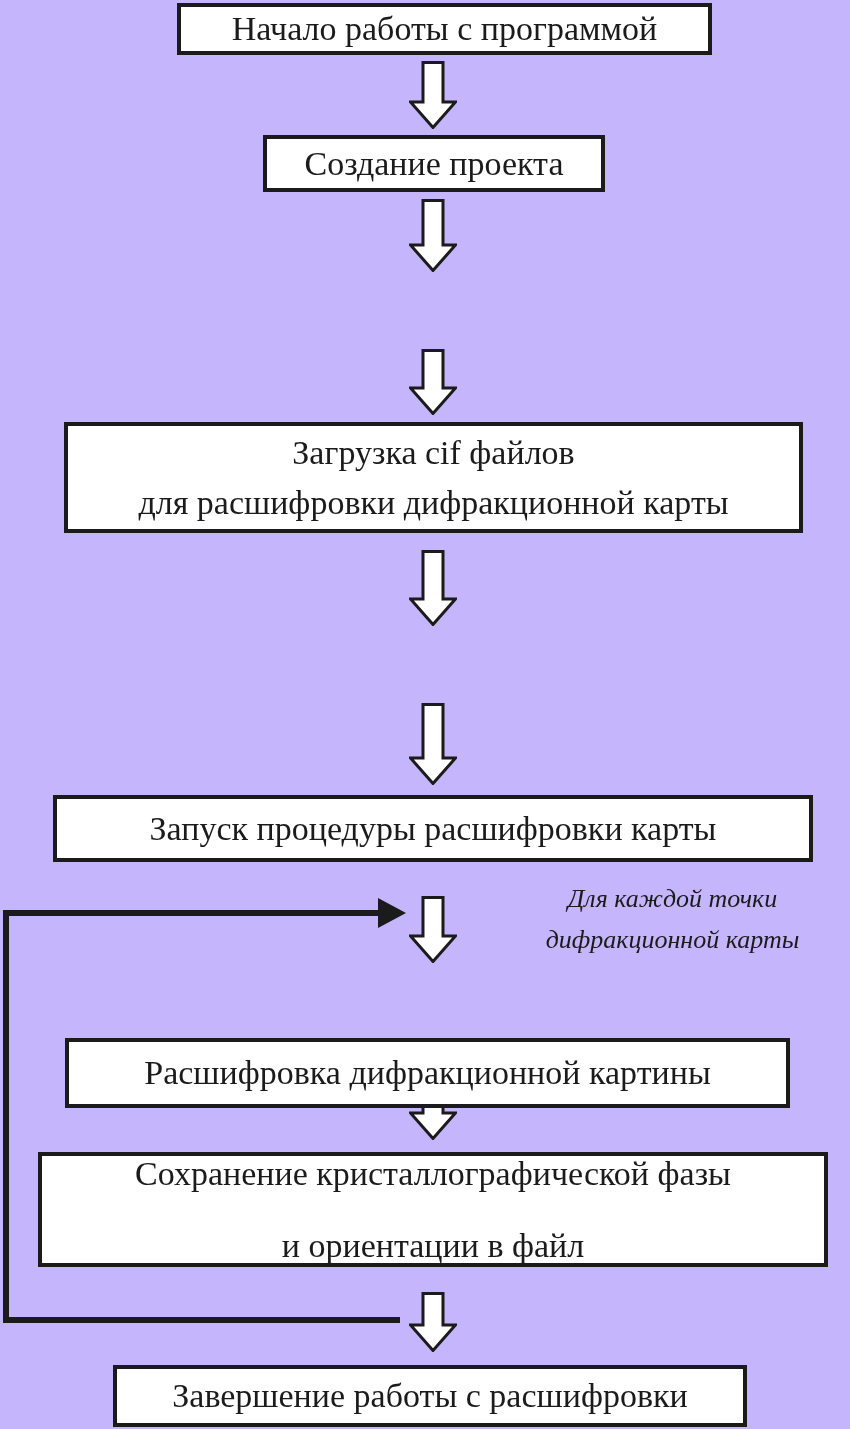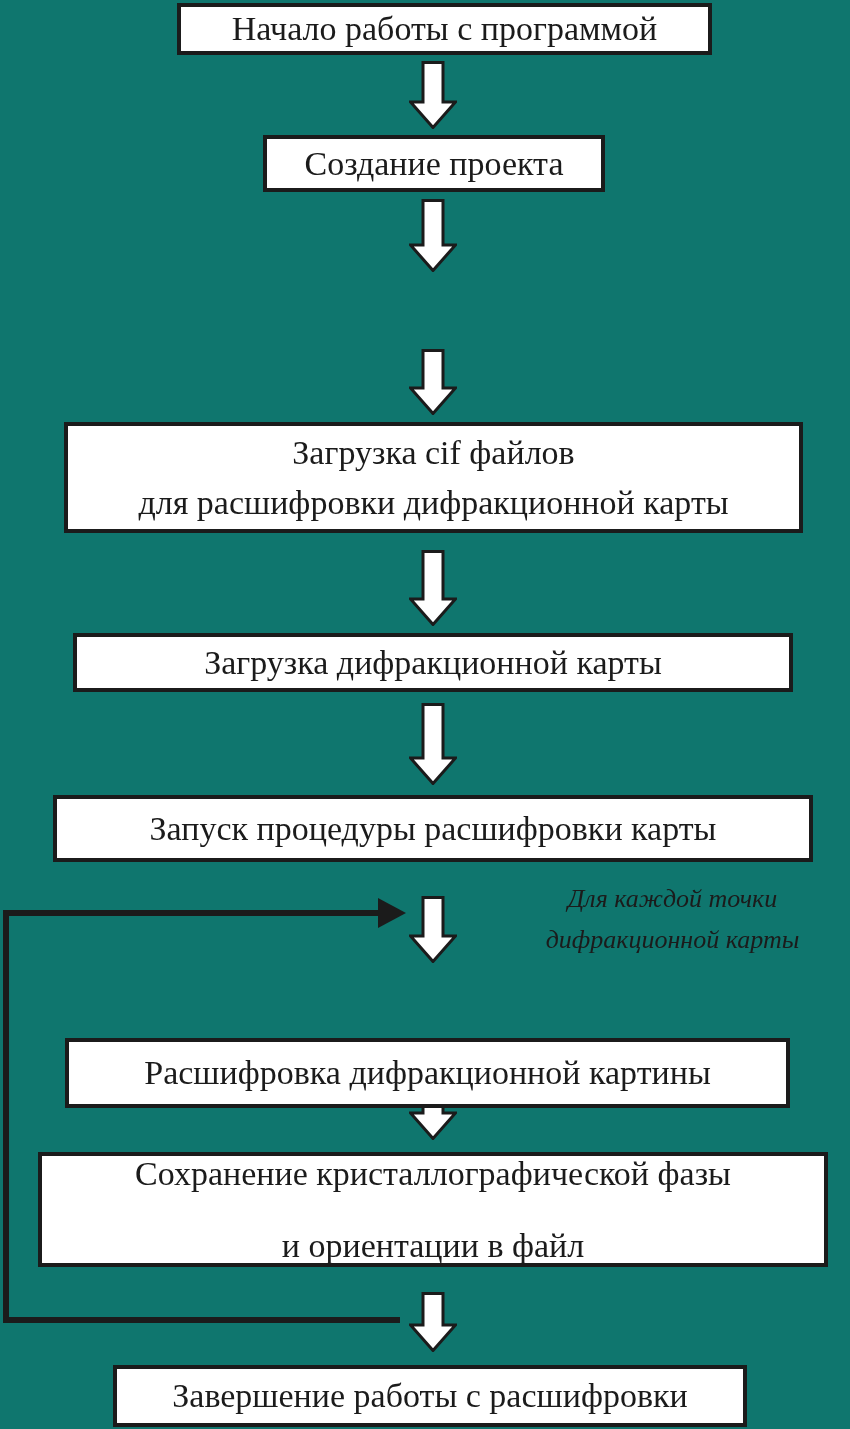--- a/index.html
+++ b/index.html
@@ -1,19 +1,19 @@
 <!DOCTYPE html>
 <html><head>
 <meta charset="utf-8">
 <style>
   html,body{margin:0;padding:0;background:#ffffff;}
   .canvas{
     position:relative;
     width:850px;height:1429px;
-    background:#0f766e;
+    background:#c4b5fd;
     font-family:"Liberation Serif", serif;
     color:#1b1b1b;
     overflow:hidden;
   }
   .box{
     position:absolute;
     box-sizing:border-box;
     border:4px solid #1b1b1b;
     background:#ffffff;
     display:flex;
@@ -88,23 +88,20 @@
   <div class="box" id="box-create-project">
     <span>Создание проекта</span>
   </div>
 
 
   <div class="box" id="box-load-cif">
     <span>Загрузка cif файлов</span>
     <span>для расшифровки дифракционной карты</span>
   </div>
 
-  <div class="box" id="box-load-map">
-    <span>Загрузка дифракционной карты</span>
-  </div>
 
   <div class="box" id="box-run-procedure">
     <span>Запуск процедуры расшифровки карты</span>
   </div>
 
   <div class="box" id="box-decode-pattern">
     <span>Расшифровка дифракционной картины</span>
   </div>
 
   <div class="box" id="box-save-phase">

